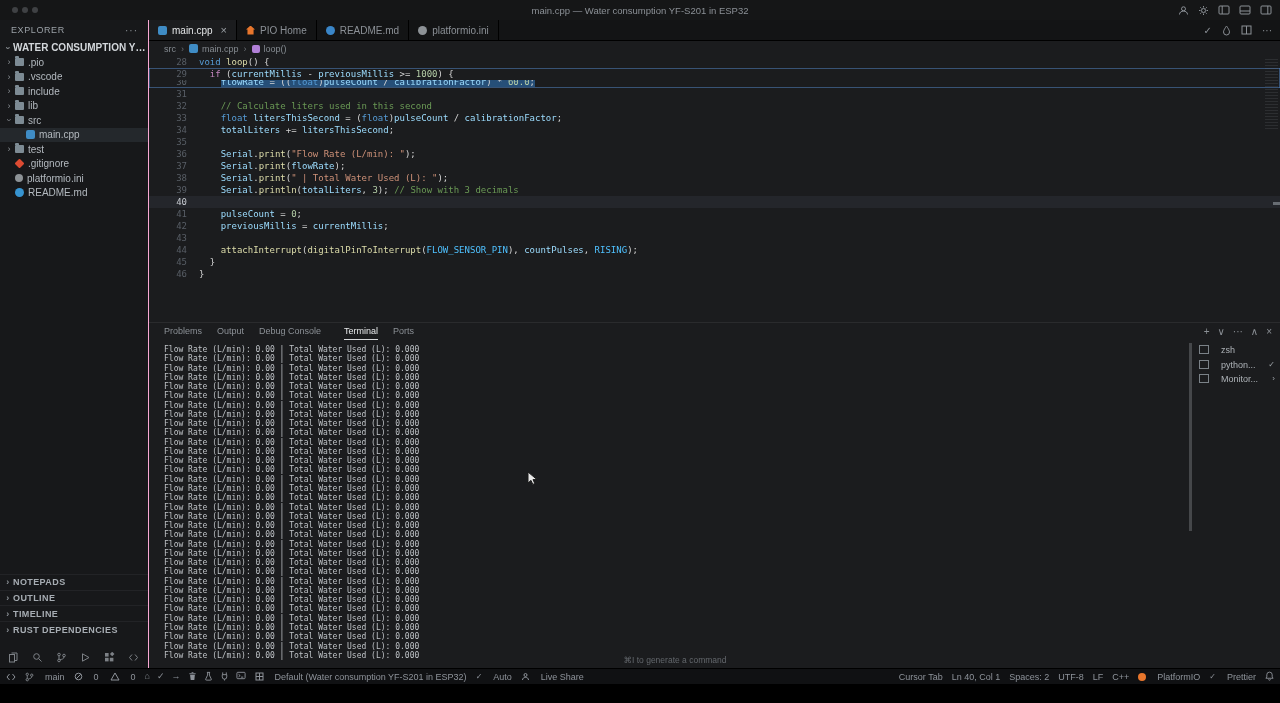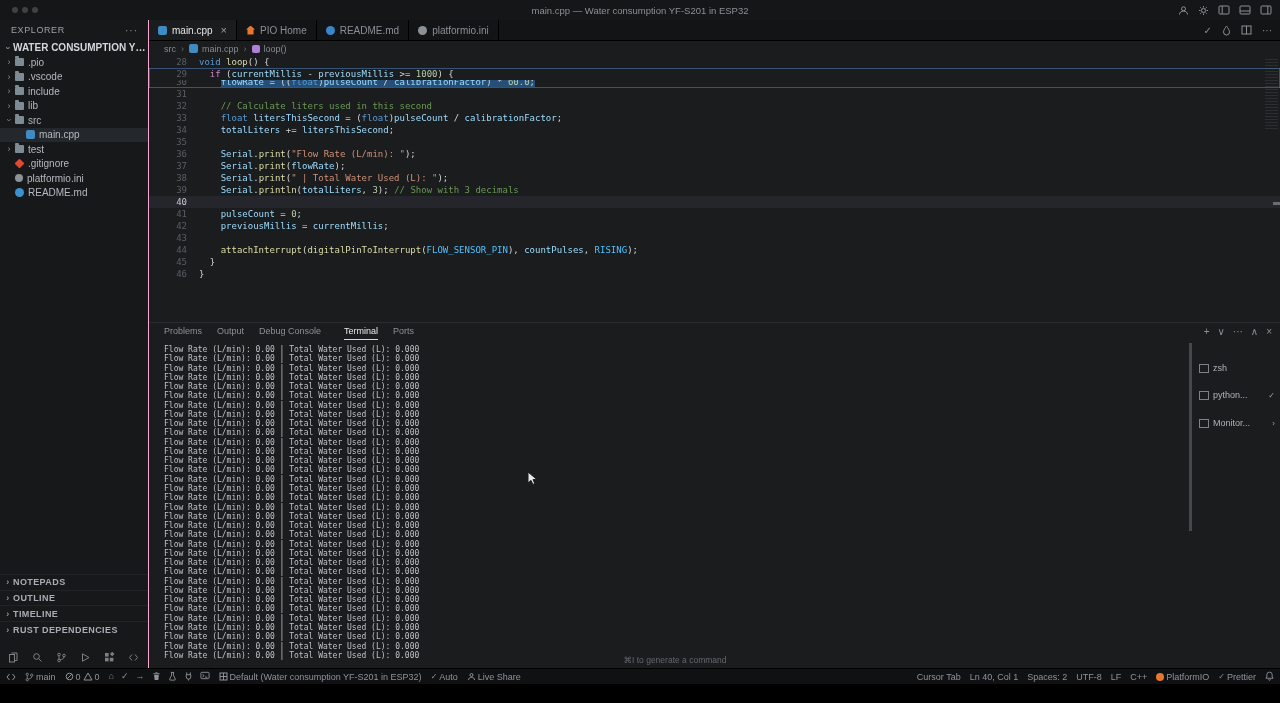--- a/index.html
+++ b/index.html
@@ -84,31 +84,31 @@
   .panel{position:absolute;left:149px;right:0;top:322px;bottom:15px;background:#1b1c1e;border-top:1px solid #2a2b2d;}
   .panel-tabs{height:17px;display:flex;align-items:stretch;gap:15px;padding-left:15px;font-size:9px;color:#8b9096;}
   .ptab{display:flex;align-items:center;border-bottom:1px solid transparent;cursor:default;}
   .ptab.active{color:#e6e8ea;border-bottom-color:#d7d9db;margin-left:8px;}
   .panel-actions{position:absolute;top:0;right:8px;height:17px;display:flex;align-items:center;gap:8px;color:#8b9096;font-size:10px;}
   .panel-body{position:absolute;top:18px;left:0;right:0;bottom:0;}
   .term-lines{position:absolute;top:4px;left:15px;right:94px;font-family:"DejaVu Sans Mono",monospace;font-size:8px;color:#bfc3c7;}
   .term-line{height:9.27px;line-height:9.27px;white-space:pre;}
   .term-scrollbar{position:absolute;top:2px;right:88px;width:3px;height:188px;background:#45474a;}
   .term-side{position:absolute;top:4px;right:0;width:86px;}
-  .sess{position:relative;display:flex;align-items:flex-end;gap:4px;height:14.5px;padding-left:5px;font-size:9px;color:#aeb3b8;margin-top:13px;}
+  .sess{position:relative;display:flex;align-items:flex-start;gap:12px;height:14.5px;padding-left:5px;font-size:9px;color:#aeb3b8;}
   .sess-ic{width:8px;height:7px;border:1px solid #7b8288;flex:none;}
   .sess-label{white-space:nowrap;overflow:hidden;}
   .sess-badge{position:absolute;right:5px;font-size:8px;color:#9fa5aa;}
   .term-hint{position:absolute;bottom:4px;left:15px;right:94px;text-align:center;font-size:8.5px;color:#63676c;}
 
   
   .statusbar{position:absolute;left:0;right:0;bottom:0;height:15px;background:#101113;border-top:1px solid #000;
              display:flex;align-items:center;justify-content:space-between;font-size:9px;color:#8e939a;padding:0 6px;}
   .sb-left,.sb-right{display:flex;align-items:center;gap:9px;white-space:nowrap;}
-  .sb-item{display:flex;align-items:center;gap:2px;}
+  .sb-item{display:flex;align-items:center;gap:11px;}
   .sb-item svg{display:block;}
   .pio-icons{display:flex;align-items:center;gap:7px;}
   .glyph{font-size:9px;line-height:9px;}
   .pio-dot{width:8px;height:8px;border-radius:50%;background:#e8762c;display:inline-block;}
   .chk{color:#8e939a;font-size:8px;}
 
   .mouse-cursor{position:absolute;left:527px;top:471px;z-index:50;pointer-events:none;}
 </style>
 </head>
 <body>

